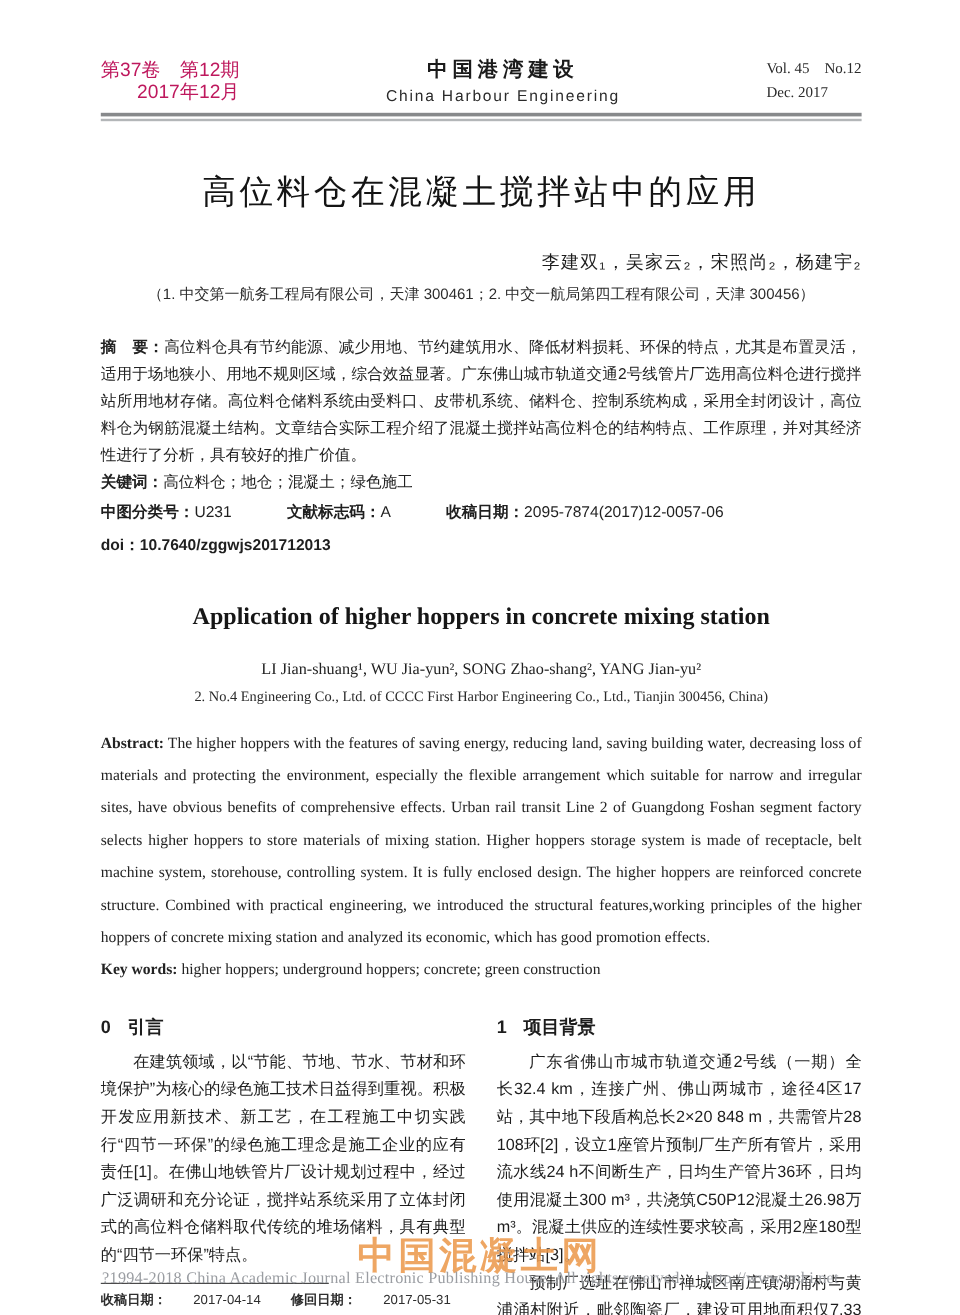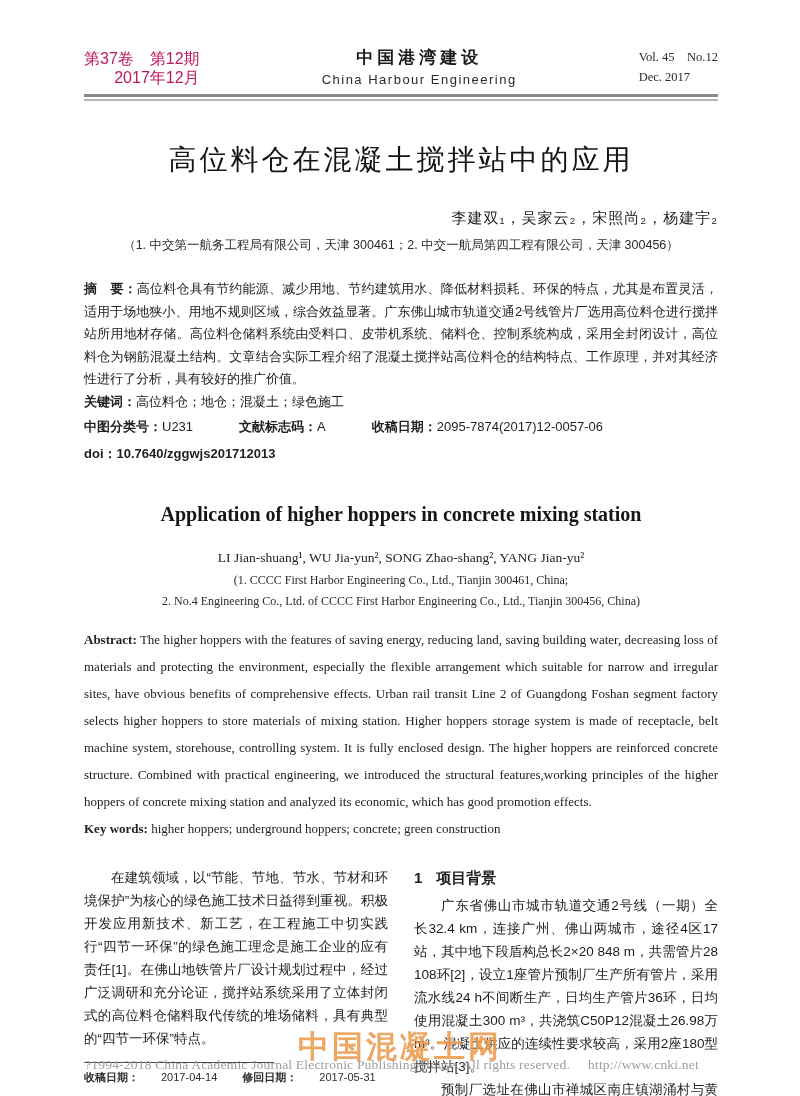--- a/index.html
+++ b/index.html
@@ -113,32 +113,32 @@
     <span><span class="lbl">中图分类号：</span><span>U231</span></span>
     <span><span class="lbl">文献标志码：</span><span>A</span></span>
     <span><span class="lbl">收稿日期：</span><span>2095-7874(2017)12-0057-06</span></span>
   </div>
 
   <div class="doi-line">doi：10.7640/zggwjs201712013</div>
 
   <h2 class="en-title en" style="margin-bottom:0;">Application of higher hoppers in concrete mixing station</h2>
   <div class="en-authors en">LI Jian-shuang¹, WU Jia-yun², SONG Zhao-shang², YANG Jian-yu²</div>
   <div class="en-affil en">
-    <div>(1. CCCC First Harbor Engineering Co., Ltd., Tianjin 300461, China;</div>
     <div>2. No.4 Engineering Co., Ltd. of CCCC First Harbor Engineering Co., Ltd., Tianjin 300456, China)</div>
   </div>
 
   <div class="en-abs en">
     <p><span class="lbl">Abstract:</span> <span>The higher hoppers with the features of saving energy, reducing land, saving building water, decreasing loss of materials and protecting the environment, especially the flexible arrangement which suitable for narrow and irregular sites, have obvious benefits of comprehensive effects. Urban rail transit Line 2 of Guangdong Foshan segment factory selects higher hoppers to store materials of mixing station. Higher hoppers storage system is made of receptacle, belt machine system, storehouse, controlling system. It is fully enclosed design. The higher hoppers are reinforced concrete structure. Combined with practical engineering, we introduced the structural features,working principles of the higher hoppers of concrete mixing station and analyzed its economic, which has good promotion effects.</span></p>
     <p class="en-keywords"><span class="lbl">Key words:</span> <span>higher hoppers; underground hoppers; concrete; green construction</span></p>
   </div>
 
   <div class="columns">
 
     <div class="col">
+      <h3 class="sec-h"><span class="num">0</span><span>引言</span></h3>
       <p>在建筑领域，以“节能、节地、节水、节材和环境保护”为核心的绿色施工技术日益得到重视。积极开发应用新技术、新工艺，在工程施工中切实践行“四节一环保”的绿色施工理念是施工企业的应有责任[1]。在佛山地铁管片厂设计规划过程中，经过广泛调研和充分论证，搅拌站系统采用了立体封闭式的高位料仓储料取代传统的堆场储料，具有典型的“四节一环保”特点。</p>
 
       <div class="footnote">
         <div class="fn-rule"></div>
         <div class="fn-dates">
           <span><span class="lbl">收稿日期：</span><span>2017-04-14</span></span>
           <span><span class="lbl">修回日期：</span><span>2017-05-31</span></span>
         </div>
 
       </div>

